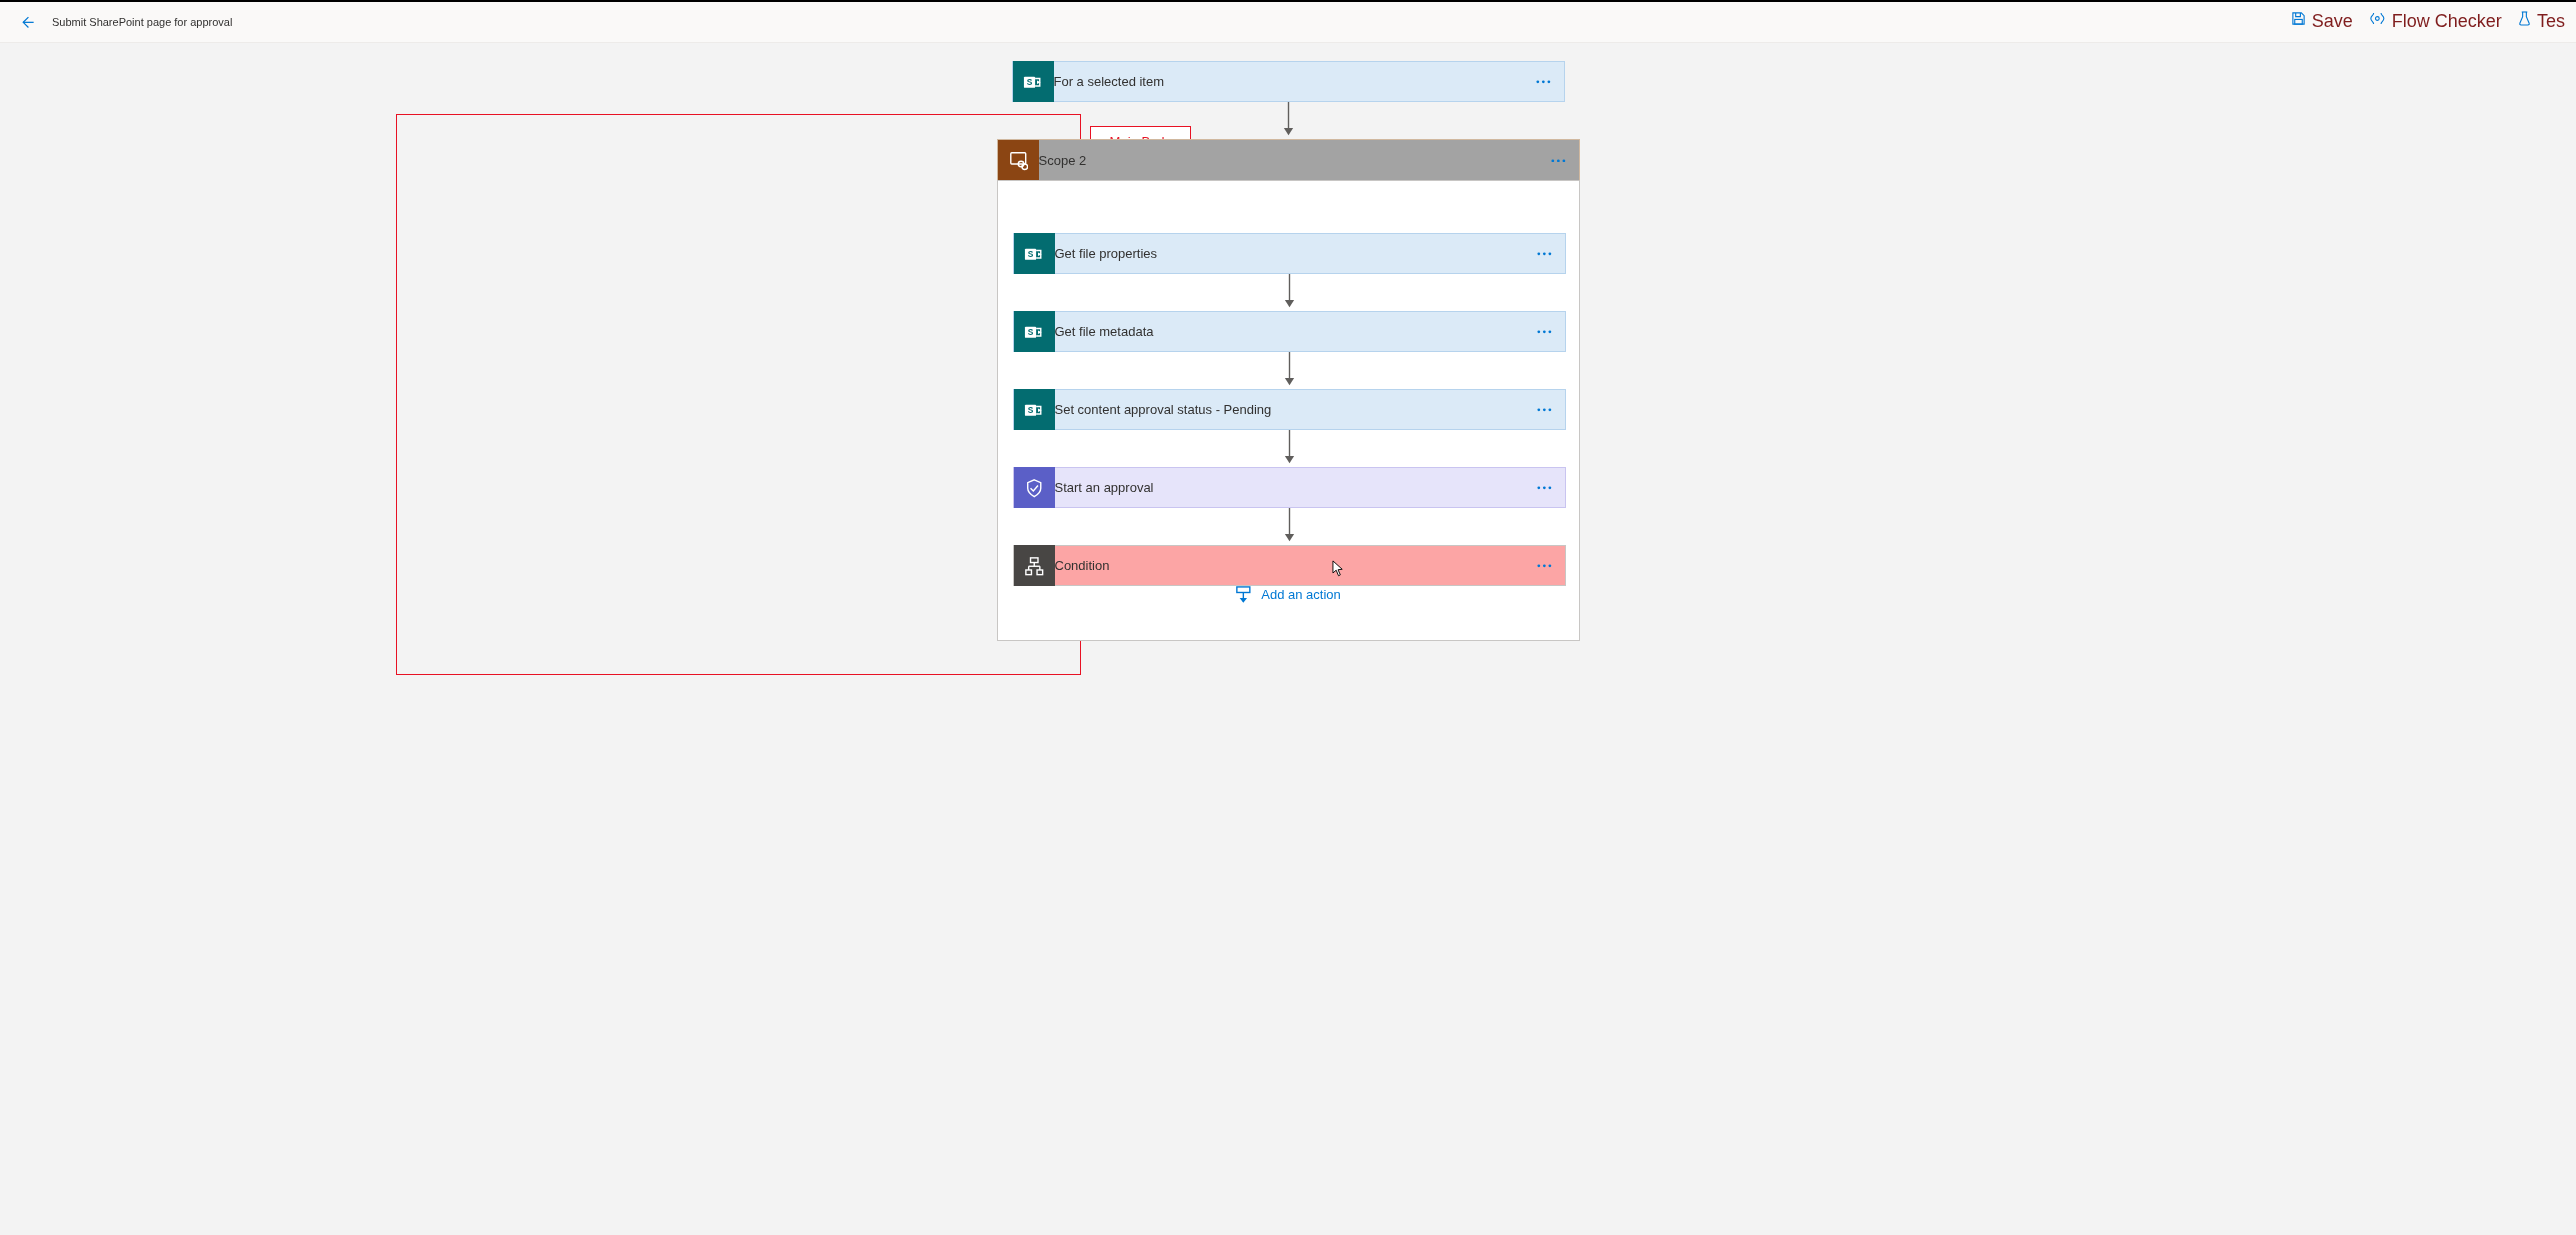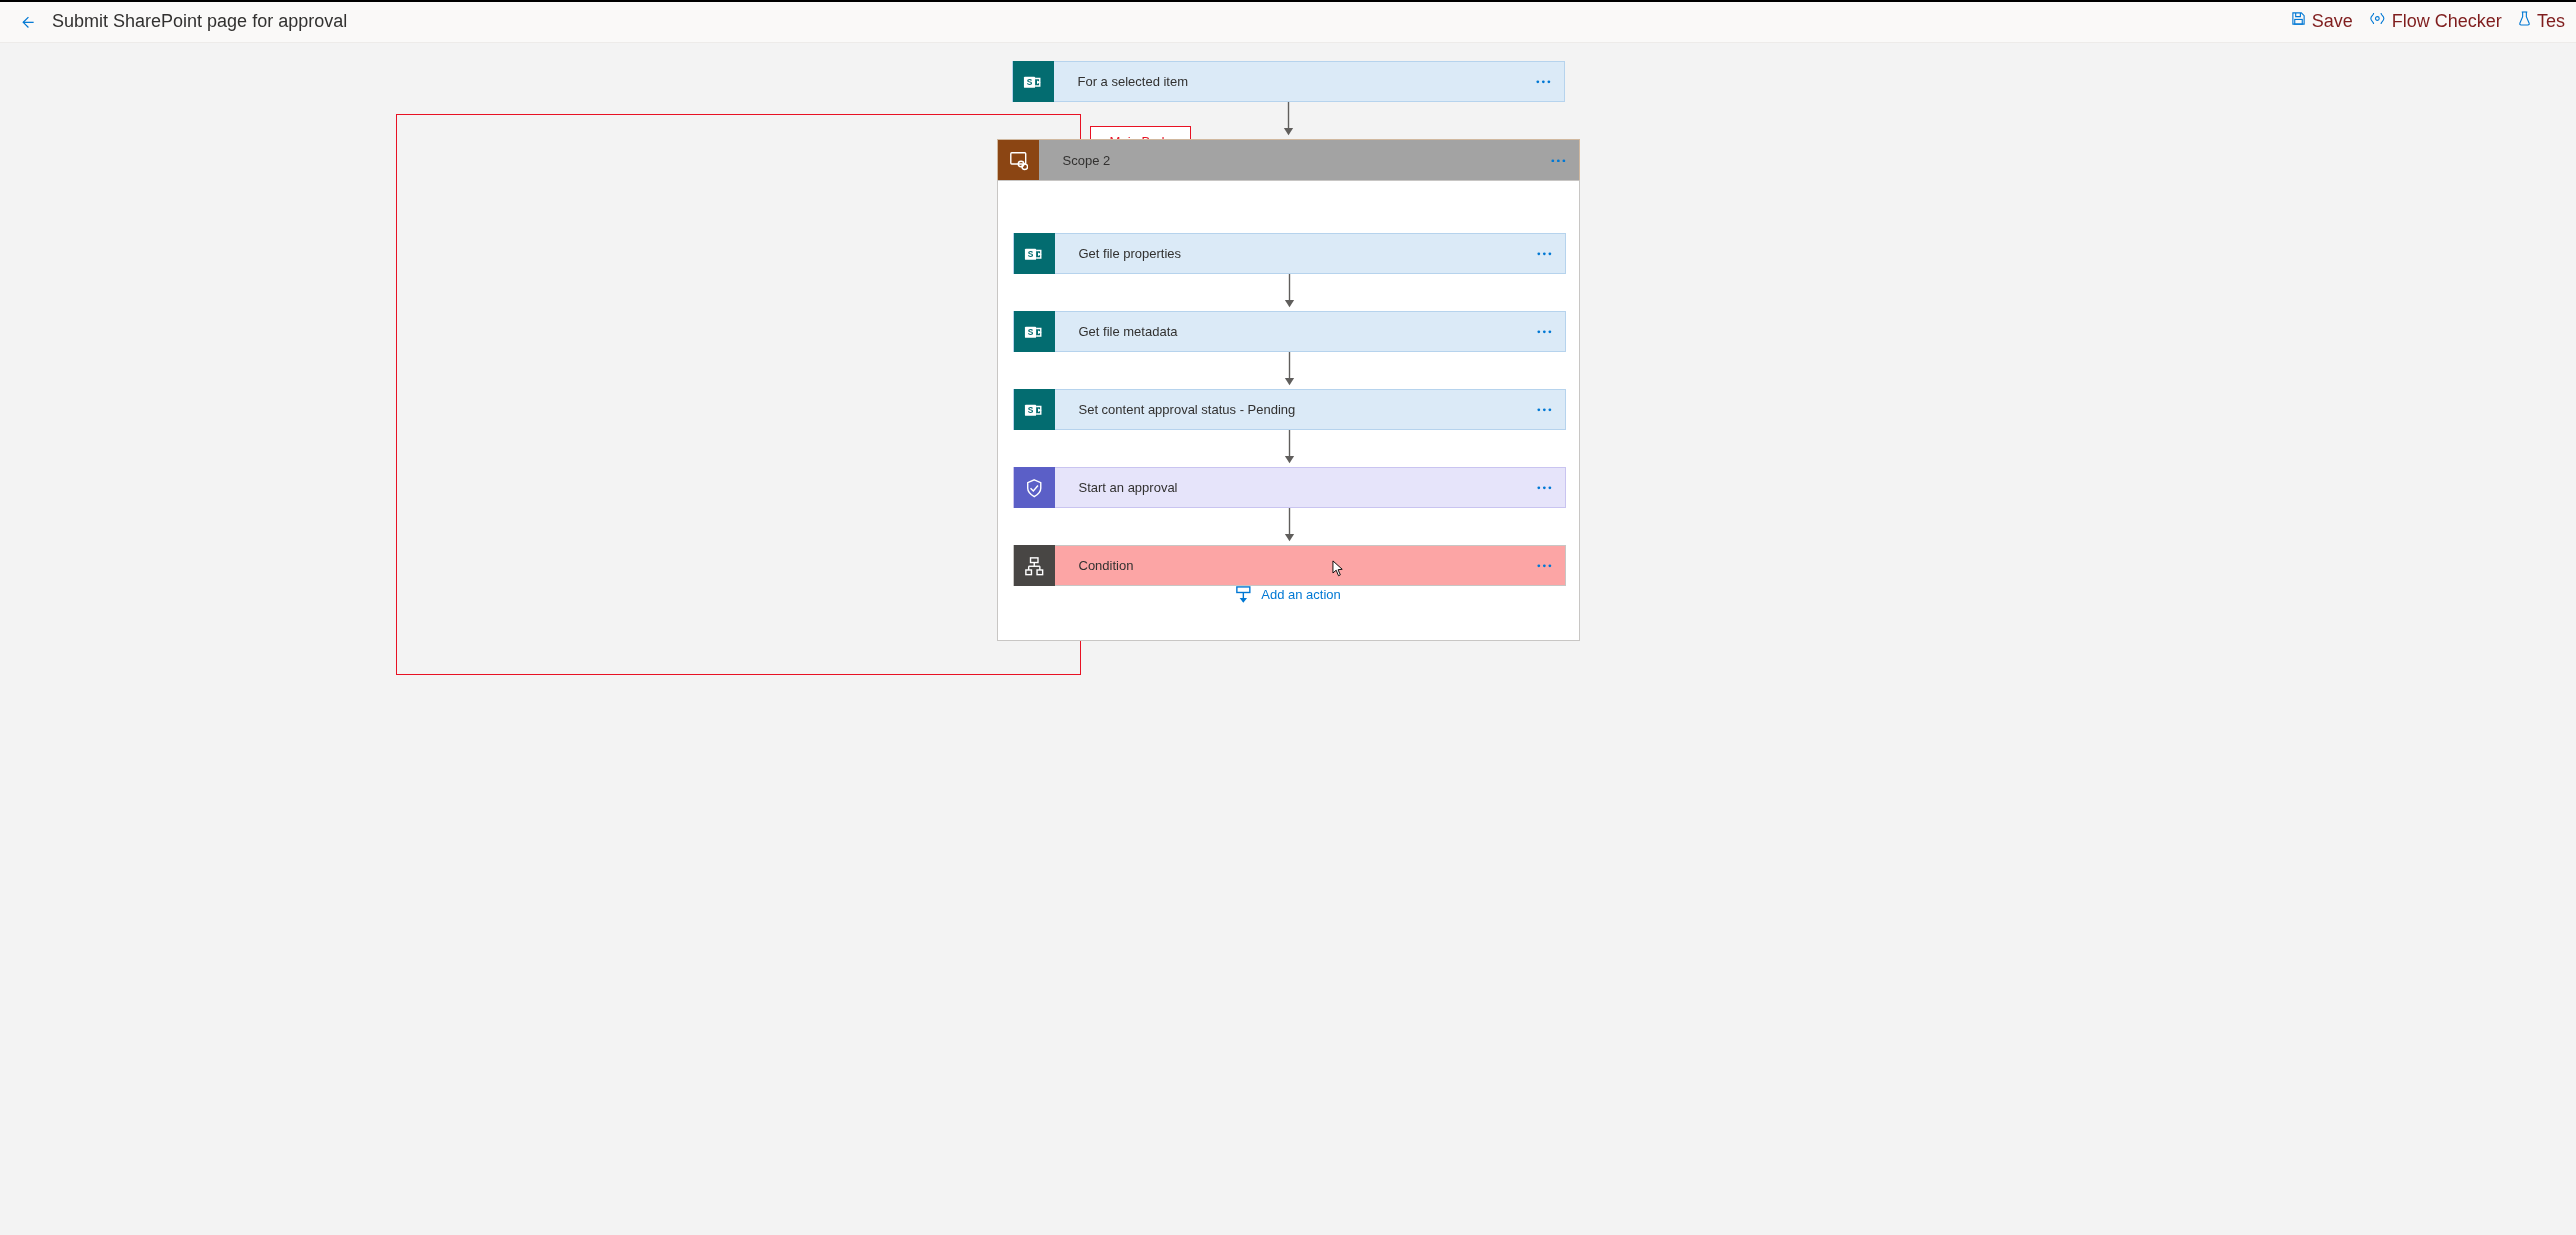--- a/index.html
+++ b/index.html
@@ -31,21 +31,21 @@
     .back-btn {
       width: 30px;
       height: 30px;
       display: flex;
       align-items: center;
       justify-content: center;
       cursor: pointer;
       color: #0078d4;
     }
     .header-title {
-      font-size: 18px;
+      font-size: 11px;
       color: #323130;
     }
     .header-right {
       display: flex;
       align-items: center;
       gap: 16.7px;
     }
     .header-action {
       display: flex;
       align-items: flex-start;
@@ -76,21 +76,21 @@
     .card-icon {
       width: 41px;
       height: 41px;
       display: flex;
       align-items: center;
       justify-content: center;
       flex-shrink: 0;
     }
     .card-title {
       flex: 1;
-      padding-left: 24px;
+      padding-left: 0;
       font-size: 13px;
     }
     .card-menu {
       width: 41px;
       display: flex;
       align-items: center;
       justify-content: center;
       color: #0078d4;
       font-size: 16.7px;
       letter-spacing: 0.9px;

